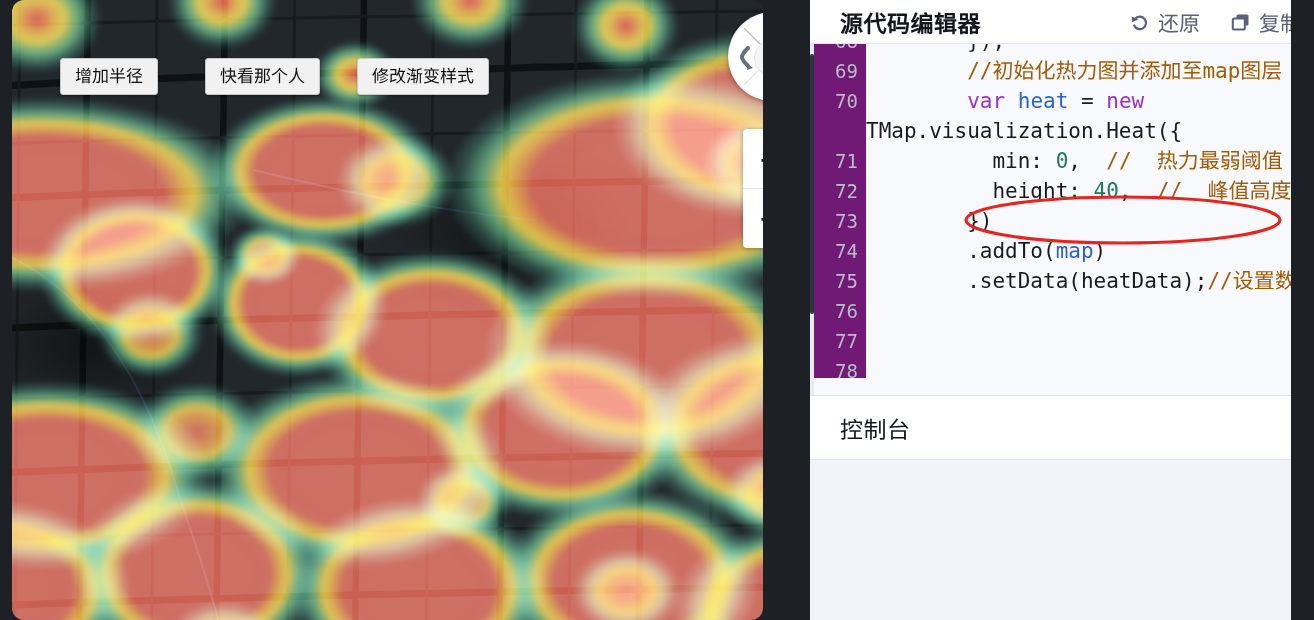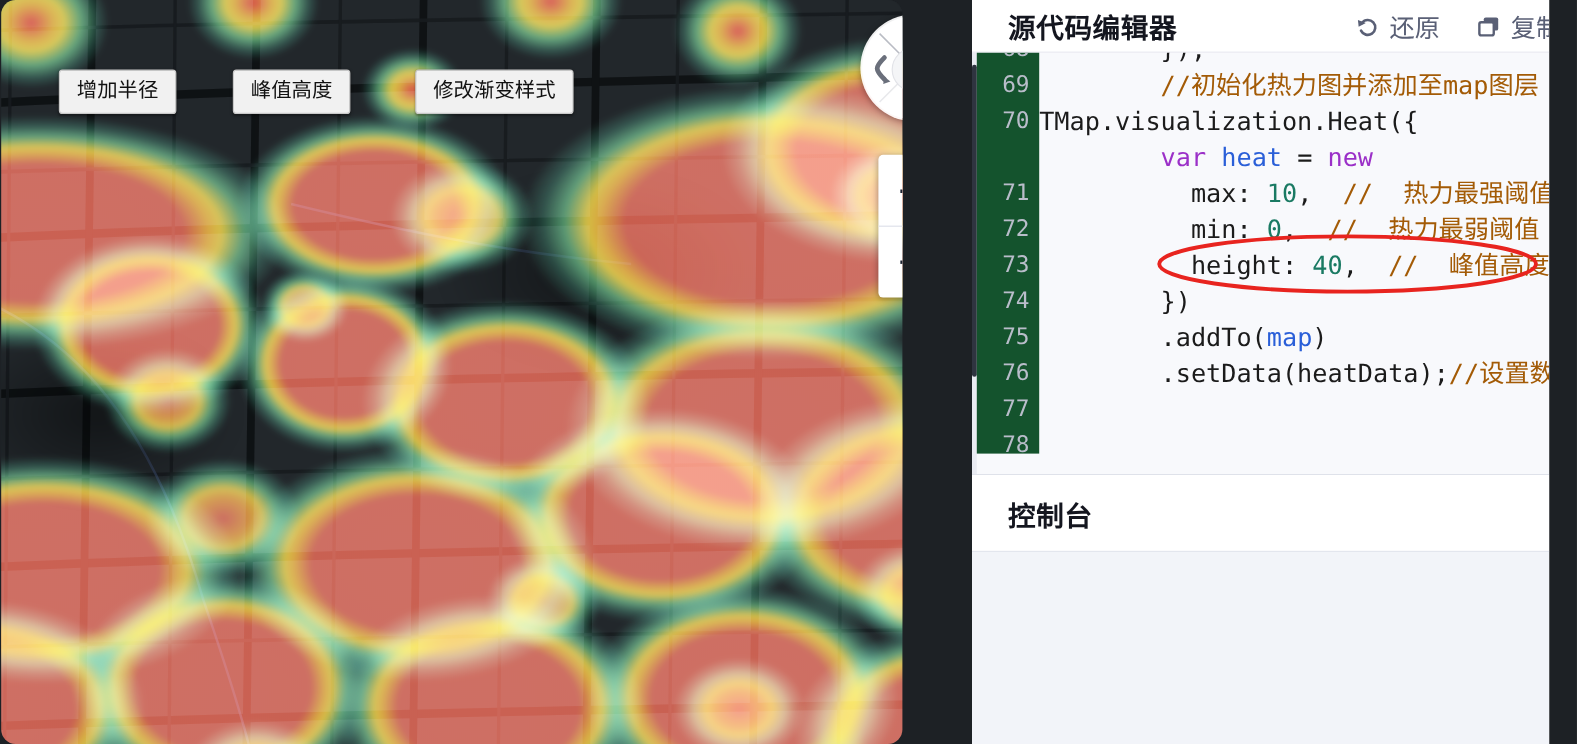--- a/index.html
+++ b/index.html
@@ -13,21 +13,21 @@
   }
   #root {
     position: relative;
     width: 1314px; height: 620px;
     overflow: hidden;
   }
 
   
   #map-pane {
     position: absolute;
-    left: 1px; top: 0;
+    left: 12px; top: 0;
     width: 751px; height: 620px;
     overflow: hidden;
     background: #23282c;
     border-radius: 12px;
   }
   
   .map-base {
     position: absolute; inset: 0;
     background: #22272b;
   }
@@ -251,21 +251,21 @@
     position: absolute;
     left: 0; top: 10px;
     width: 4px; height: 260px;
     background: #2f3440;
     border-radius: 2px;
   }
   .gutter {
     position: absolute;
     left: 4px; top: 0;
     width: 52px; height: 352px;
-    background: #14532d;
+    background: #701a75;
   }
   .gutter .ln {
     height: 30px;
     line-height: 30px;
     text-align: right;
     padding-right: 8px;
     color: #b9bdca;
     font-size: 19px;
     font-family: "DejaVu Sans Mono", "Liberation Mono", monospace;
   }
@@ -309,21 +309,21 @@
   .console-header {
     height: 64px;
     display: flex;
     align-items: center;
     padding-left: 30px;
     background: #fff;
     border-bottom: 1px solid #e3e6ee;
   }
   .console-title {
     font-size: 23px;
-    font-weight: bold;
+    font-weight: normal;
     color: #14161f;
     font-family: "DejaVu Sans", "Liberation Sans", sans-serif;
     letter-spacing: 0.5px;
   }
   .console-body {
     height: 160px;
     background: #f2f4f9;
   }
 </style>
 </head>
@@ -405,21 +405,21 @@
       <div class="blob big" style="left:-160px; top:500px; width:280px; height:180px;"></div>
       <div class="blob big" style="left:660px;  top:520px; width:280px; height:180px;"></div>
       <div class="blob sm" style="left:404px;  top:462px; width:96px;  height:78px;"></div>
       <div class="blob sm" style="left:710px;  top:452px; width:110px; height:86px;"></div>
       <div class="blob sm" style="left:560px;  top:548px; width:110px; height:86px;"></div>
       <div class="blob sm" style="left:152px;  top:600px; width:120px; height:92px;"></div>
     </div>
 
     <div class="map-buttons">
       <button id="btn-inc" class="map-btn">增加半径</button>
-      <button id="btn-dec" class="map-btn">峰值高度</button>
+      <button id="btn-dec" class="map-btn">快看那个人</button>
       <button id="btn-grad" class="map-btn">修改渐变样式</button>
     </div>
 
     <div class="compass">
       <svg viewBox="0 0 89 89">
         <circle cx="44.5" cy="44.5" r="43" fill="#ffffff" opacity="0.95"></circle>
         <line x1="16" y1="16" x2="34" y2="34" stroke="#b9bcc4" stroke-width="1.3"></line>
         <line x1="73" y1="16" x2="55" y2="34" stroke="#e8e9ec" stroke-width="1.3"></line>
         <line x1="16" y1="73" x2="34" y2="55" stroke="#e8e9ec" stroke-width="1.3"></line>
         <line x1="73" y1="73" x2="55" y2="55" stroke="#e8e9ec" stroke-width="1.3"></line>
@@ -486,23 +486,22 @@
           <div class="ln">73</div>
           <div class="ln">74</div>
           <div class="ln">75</div>
           <div class="ln">76</div>
           <div class="ln">77</div>
           <div class="ln">78</div>
         </div>
       <div class="code-lines" id="code-lines" style="margin-top: -18px;">
           <div class="cl"><span class="tok-plain">        });</span></div>
           <div class="cl"><span class="tok-com">        //初始化热力图并添加至map图层</span></div>
+          <div class="cl"><span class="tok-plain">        </span><span class="tok-kw">var</span><span class="tok-plain"> </span><span class="tok-var">heat</span><span class="tok-plain"> = </span><span class="tok-kw">new</span></div>
           <div class="cl"><span class="tok-plain">TMap.visualization.Heat({</span></div>
-          <div class="cl"><span class="tok-plain">        </span><span class="tok-kw">var</span><span class="tok-plain"> </span><span class="tok-var">heat</span><span class="tok-plain"> = </span><span class="tok-kw">new</span></div>
-          <div class="cl"><span class="tok-plain">          max: </span><span class="tok-num">10</span><span class="tok-plain">,  </span><span class="tok-com">//  热力最强阈值</span></div>
           <div class="cl"><span class="tok-plain">          min: </span><span class="tok-num">0</span><span class="tok-plain">,  </span><span class="tok-com">//  热力最弱阈值</span></div>
           <div class="cl"><span class="tok-plain">          height: </span><span class="tok-num">40</span><span class="tok-plain">,  </span><span class="tok-com">//  峰值高度</span></div>
           <div class="cl"><span class="tok-plain">        })</span></div>
           <div class="cl"><span class="tok-plain">        .addTo(</span><span class="tok-var">map</span><span class="tok-plain">)</span></div>
           <div class="cl"><span class="tok-plain">        .setData(heatData);</span><span class="tok-com">//设置数</span></div>
           <div class="cl"><span class="tok-plain"></span></div>
         </div>
 
       <div class="annot">
         <svg viewBox="0 0 322 52" preserveAspectRatio="none">

